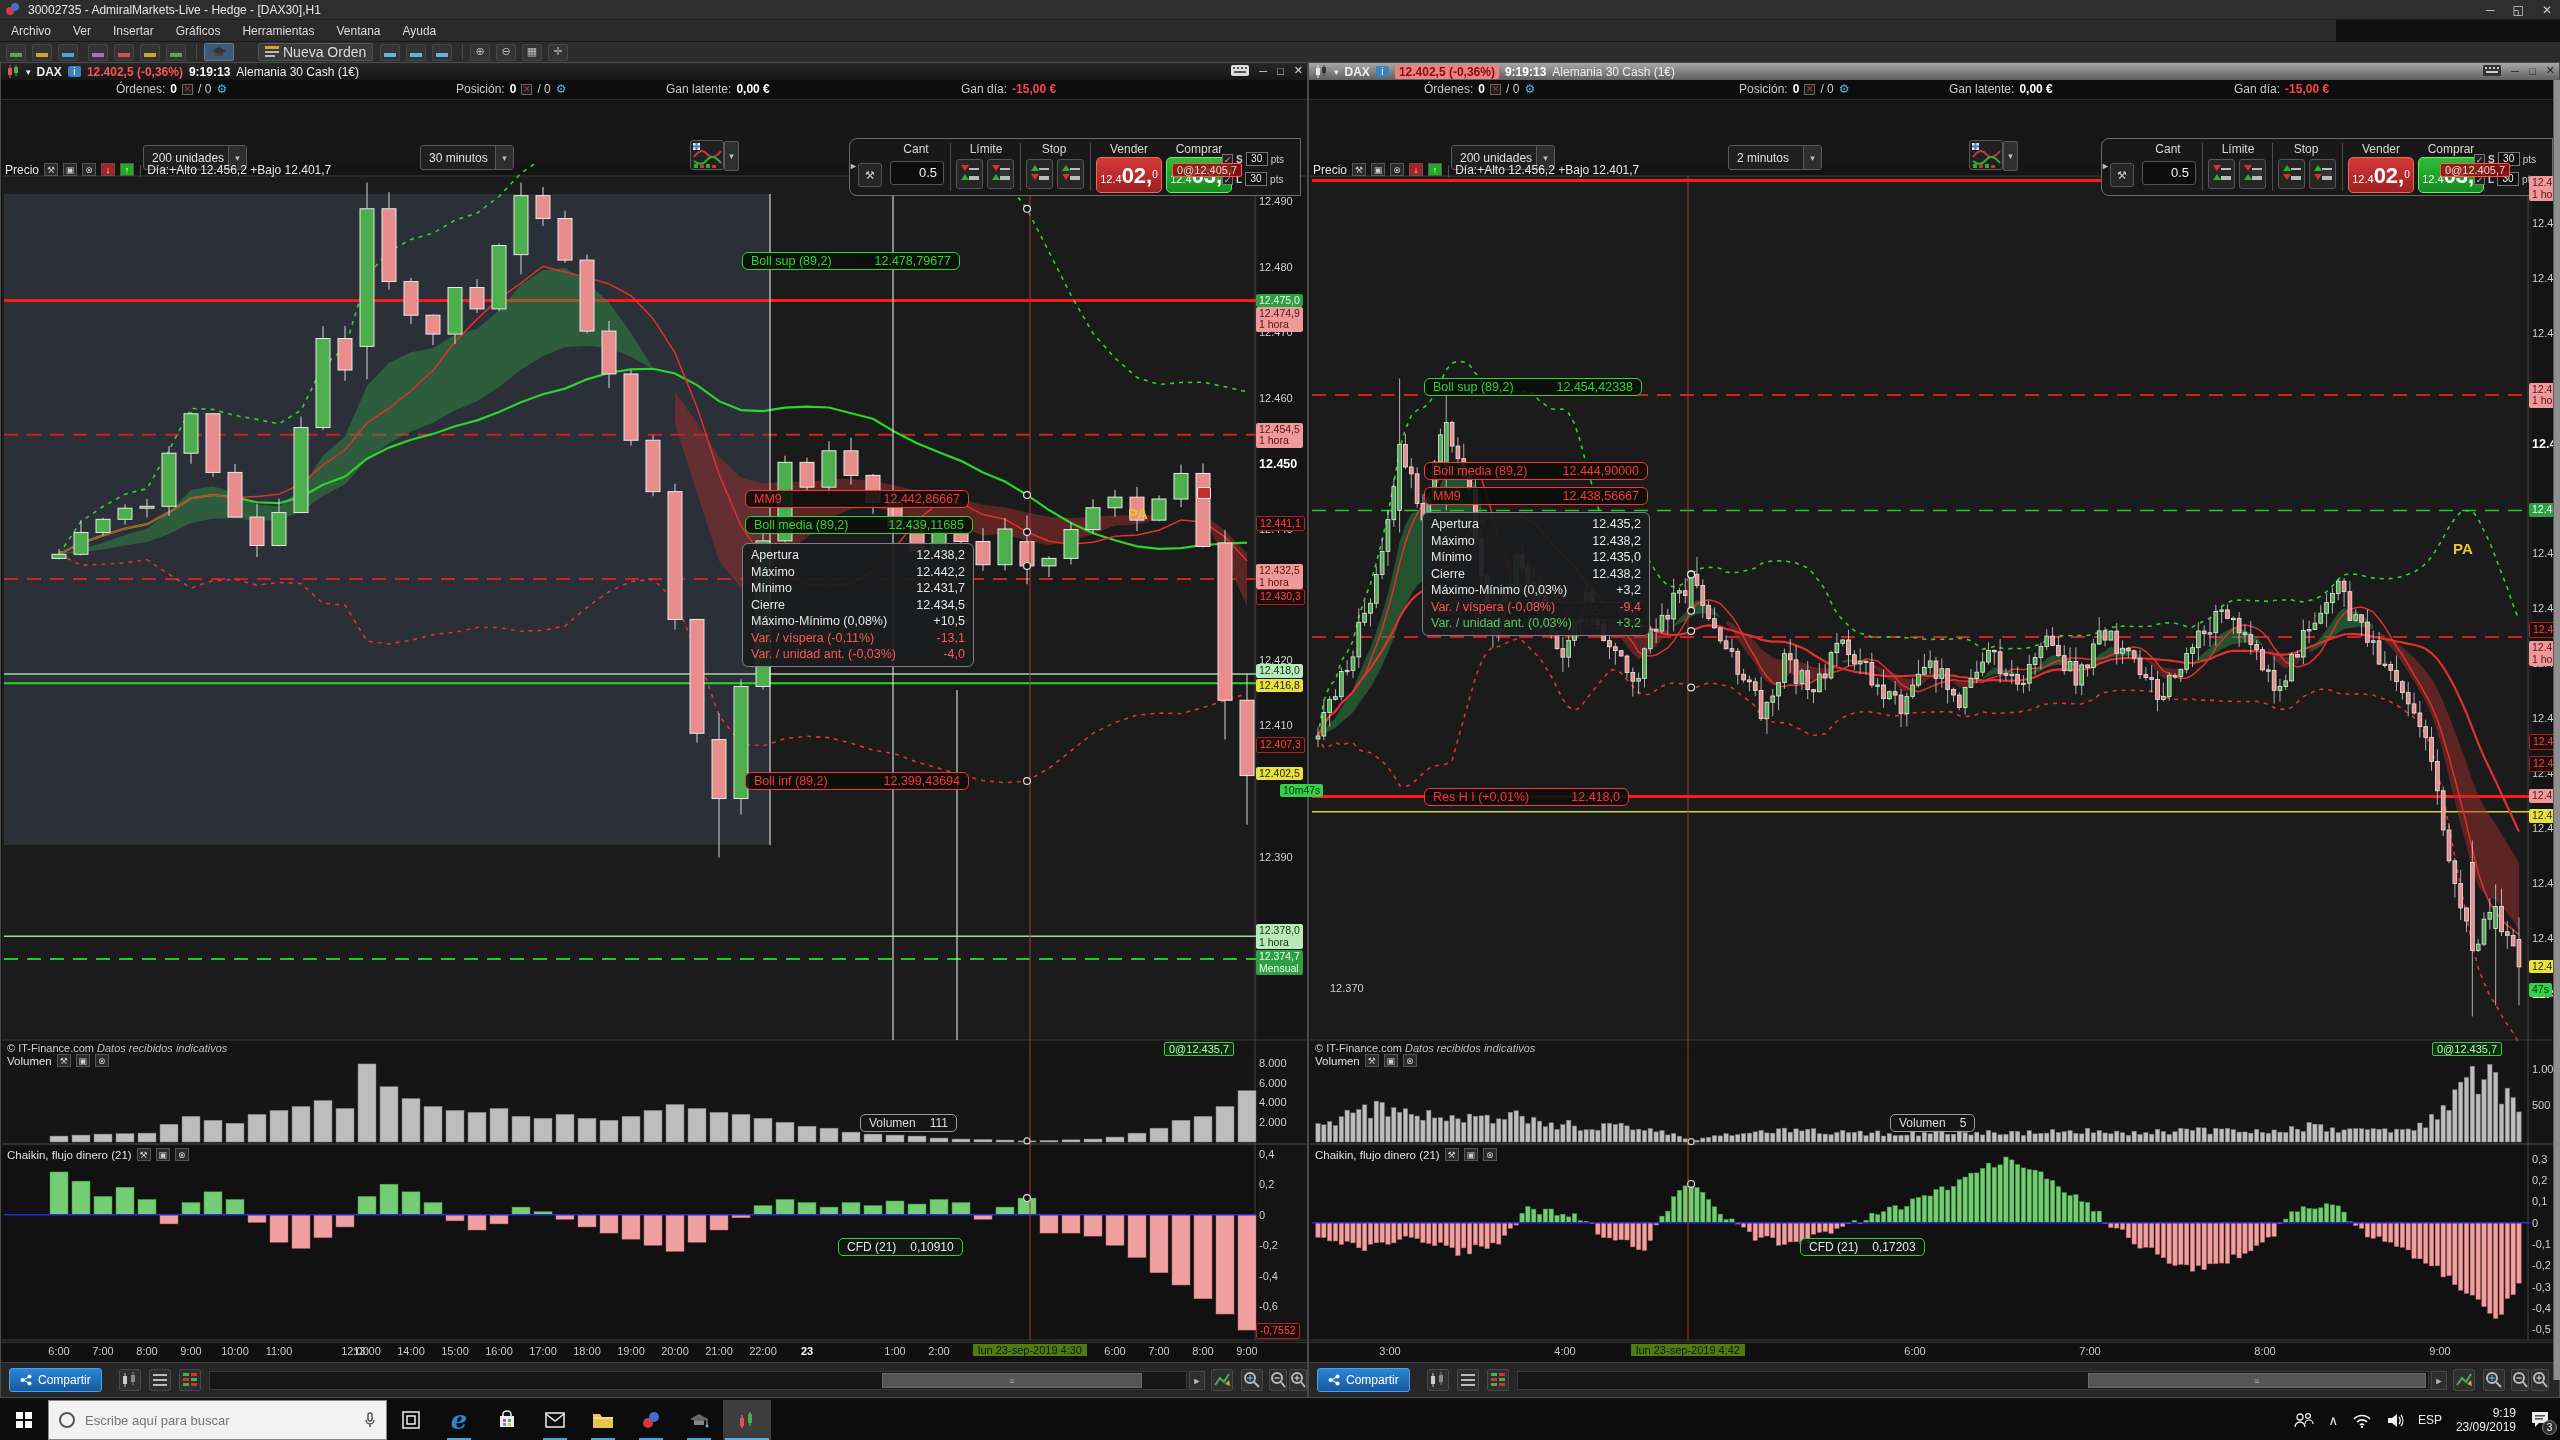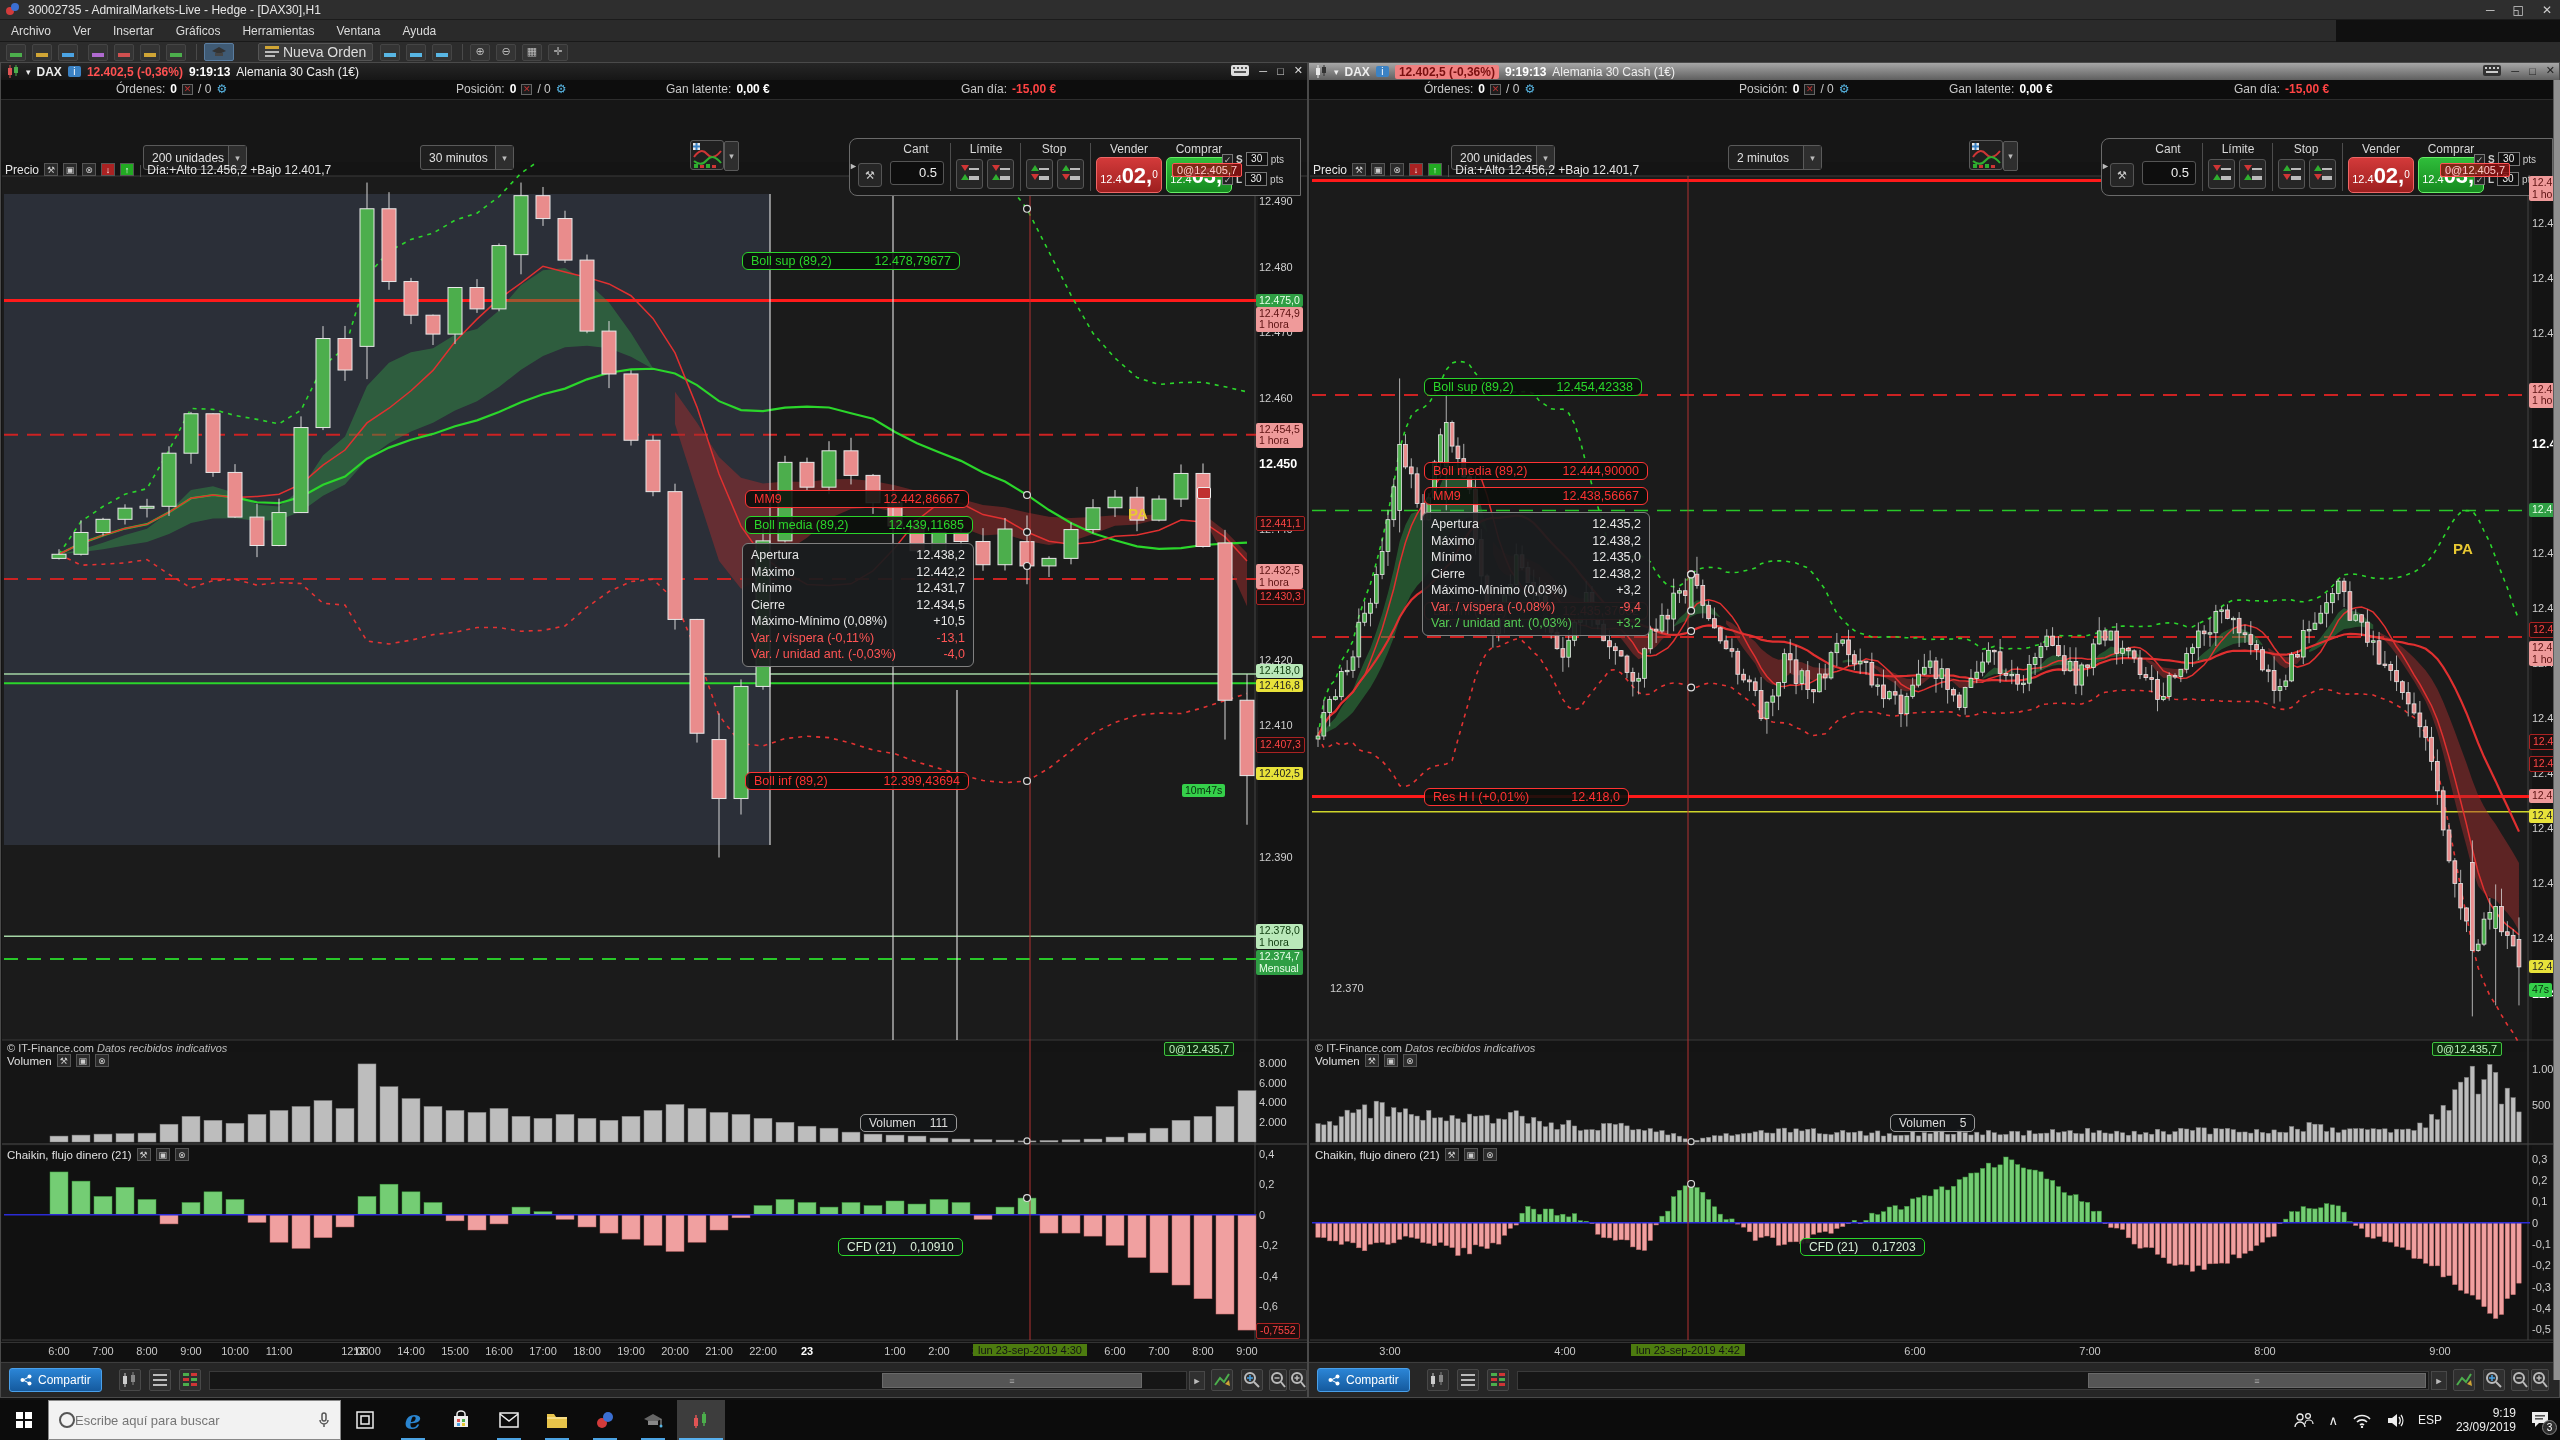--- a/index.html
+++ b/index.html
@@ -86,21 +86,21 @@
 .sharebtn{position:absolute;left:8px;top:5px;height:24px;background:linear-gradient(#2b85d6,#155a9e);border:1px solid #4aa0ea;border-radius:3px;color:#fff;font-size:12px;display:flex;align-items:center;gap:6px;padding:0 10px}
 .bico{position:absolute;top:6px;width:22px;height:22px;background:#2f2f2f;border:1px solid #484848;border-radius:2px}
 .scrolltrack{position:absolute;top:8px;height:19px;background:#161616;border:1px solid #3a3a3a}
 .scrollhandle{position:absolute;top:1px;height:15px;background:#555;border:1px solid #6a6a6a;color:#aaa;font-size:9px;text-align:center;line-height:14px}
 .scrollarrow{position:absolute;top:8px;width:16px;height:19px;background:#2f2f2f;border:1px solid #484848;color:#bbb;font-size:9px;text-align:center;line-height:18px}
 
 .taskbar{position:absolute;left:0;top:1400px;width:2560px;height:40px;background:#0c0c0c;display:flex;align-items:center;z-index:20}
 .tb-start{width:48px;height:40px;display:flex;align-items:center;justify-content:center}
 .winflag{width:16px;height:16px;display:grid;grid-template-columns:7px 7px;grid-template-rows:7px 7px;gap:2px}
 .winflag i{background:#fff}
-.searchbox{width:293px;height:40px;background:#f2f2f2;border:1px solid #888;display:flex;align-items:center;padding:0 10px;}
+.searchbox{width:339px;height:40px;background:#f2f2f2;border:1px solid #888;display:flex;align-items:center;padding:0 10px;gap:10px}
 .searchbox input{flex:1;border:none;background:transparent;font-size:13px;color:#333;outline:none;font-family:"Liberation Sans",sans-serif}
 .cortana{width:16px;height:16px;border:2px solid #555;border-radius:50%}
 .tb-app{width:48px;height:40px;display:flex;align-items:center;justify-content:center;position:relative}
 .tb-app.running:after{content:"";position:absolute;bottom:0;left:12px;right:12px;height:2px;background:#4ba3e3}
 .tb-app.active{background:#3d3d3d}
 .tb-app.active:after{left:2px;right:2px;background:#57b0ee}
 .tray{position:absolute;right:0;top:0;height:40px;display:flex;align-items:center;gap:14px;padding-right:10px;color:#eee;font-size:12px}
 .trayclock{text-align:right;line-height:14px}
 .notifbadge{position:relative}
 .notifbadge .bub{position:absolute;right:-7px;bottom:-4px;width:15px;height:15px;border-radius:50%;background:#2d2d2d;border:1px solid #888;color:#fff;font-size:10px;text-align:center;line-height:13px}
@@ -1562,21 +1562,21 @@
       <div class="axbadge ax-green" style="left: 1255px; top: 230.507px;">12.475,0</div>
       <div class="axbadge ax-pink" style="left: 1255px; top: 243.855px;">12.474,9<br>1 hora</div>
       <div class="axbadge ax-pink" style="left: 1255px; top: 359.844px;">12.454,5<br>1 hora</div>
       <div class="axbadge ax-dkred" style="left: 1255px; top: 452.654px;">12.441,1</div>
       <div class="axbadge ax-pink" style="left: 1255px; top: 501.388px;">12.432,5<br>1 hora</div>
       <div class="axbadge ax-dkred" style="left: 1255px; top: 526.047px;">12.430,3</div>
       <div class="axbadge ax-lgreen" style="left: 1255px; top: 601.407px;">12.418,0</div>
       <div class="axbadge ax-yellow" style="left: 1255px; top: 615.823px;">12.416,8</div>
       <div class="axbadge ax-dkred" style="left: 1255px; top: 674.145px;">12.407,3</div>
       <div class="axbadge ax-yellow" style="left: 1255px; top: 703.634px;">12.402,5</div>
-      <div class="axbadge ax-bgreen" style="left: 1181px; top: 720.671px;">10m47s</div>
+      <div class="axbadge ax-bgreen" style="left: 1279px; top: 720.671px;">10m47s</div>
       <div class="axbadge ax-lgreen" style="left: 1255px; top: 861.148px;">12.378,0<br>1 hora</div>
       <div class="axbadge ax-green" style="left: 1255px; top: 887.36px;">12.374,7<br>Mensual</div>
       <div class="axtick" style="left: 1258px; top: 993.941px;">8.000</div>
       <div class="axtick" style="left: 1258px; top: 1013.71px;">6.000</div>
       <div class="axtick" style="left: 1258px; top: 1033.47px;">4.000</div>
       <div class="axtick" style="left: 1258px; top: 1053.24px;">2.000</div>
       <div class="axtick" style="left: 1258px; top: 1084.64px;">0,4</div>
       <div class="axtick" style="left: 1258px; top: 1115.19px;">0,2</div>
       <div class="axtick" style="left: 1258px; top: 1145.74px;">0</div>
       <div class="axtick" style="left: 1258px; top: 1176.29px;">-0,2</div>

